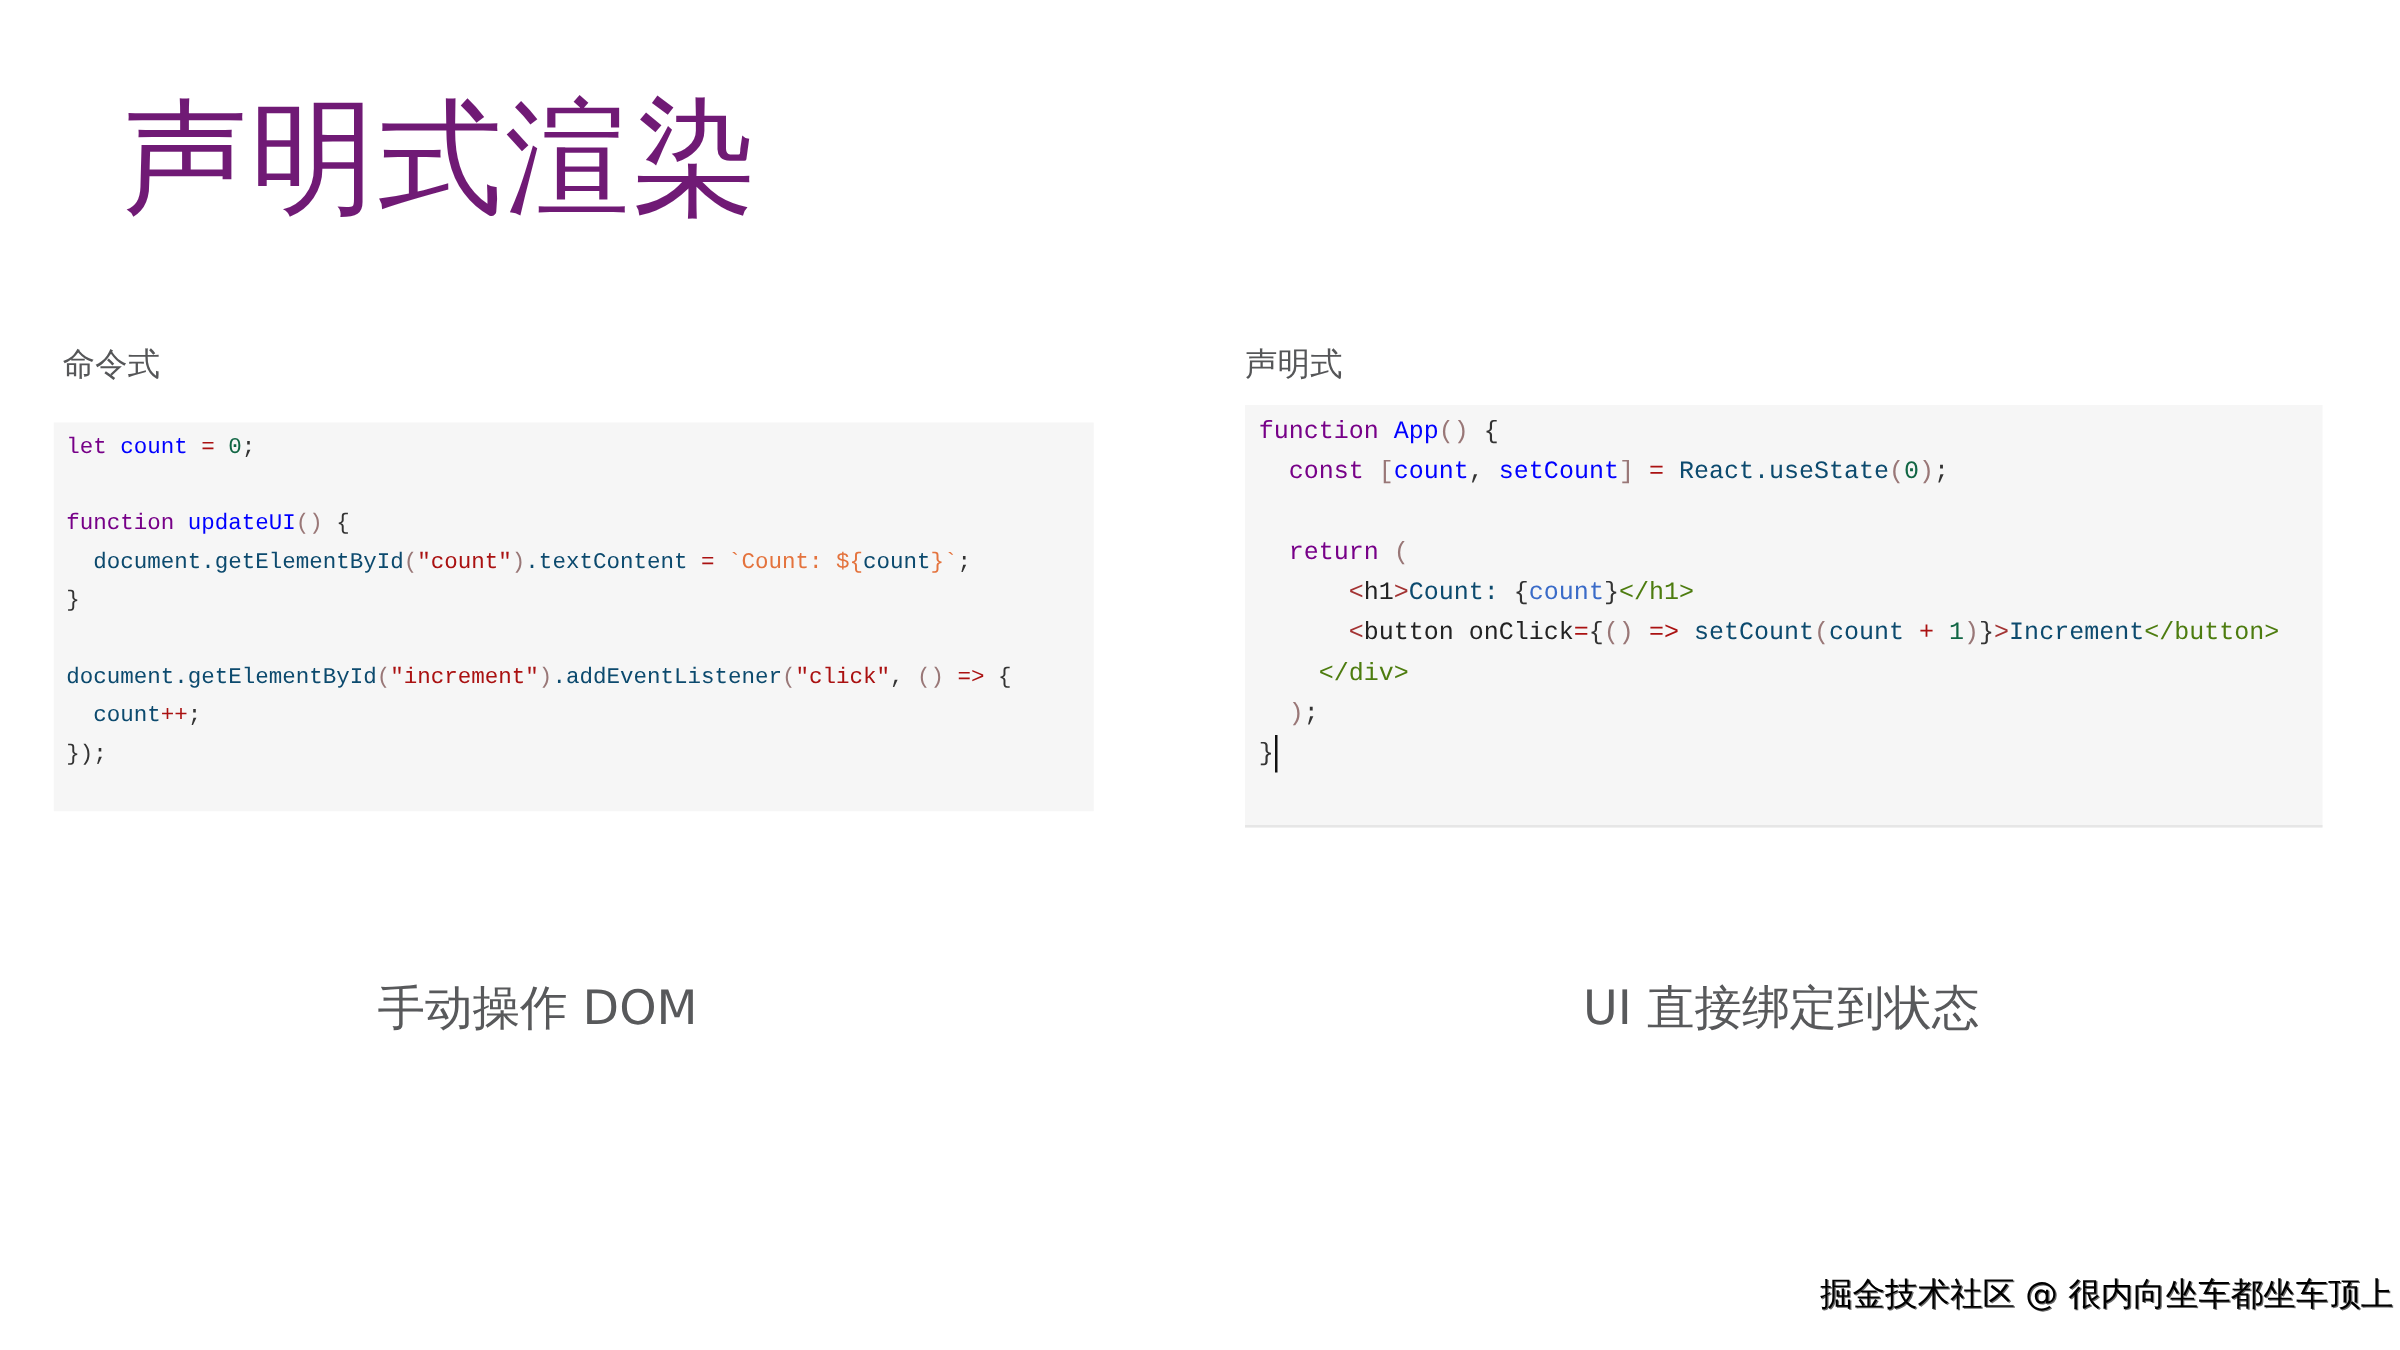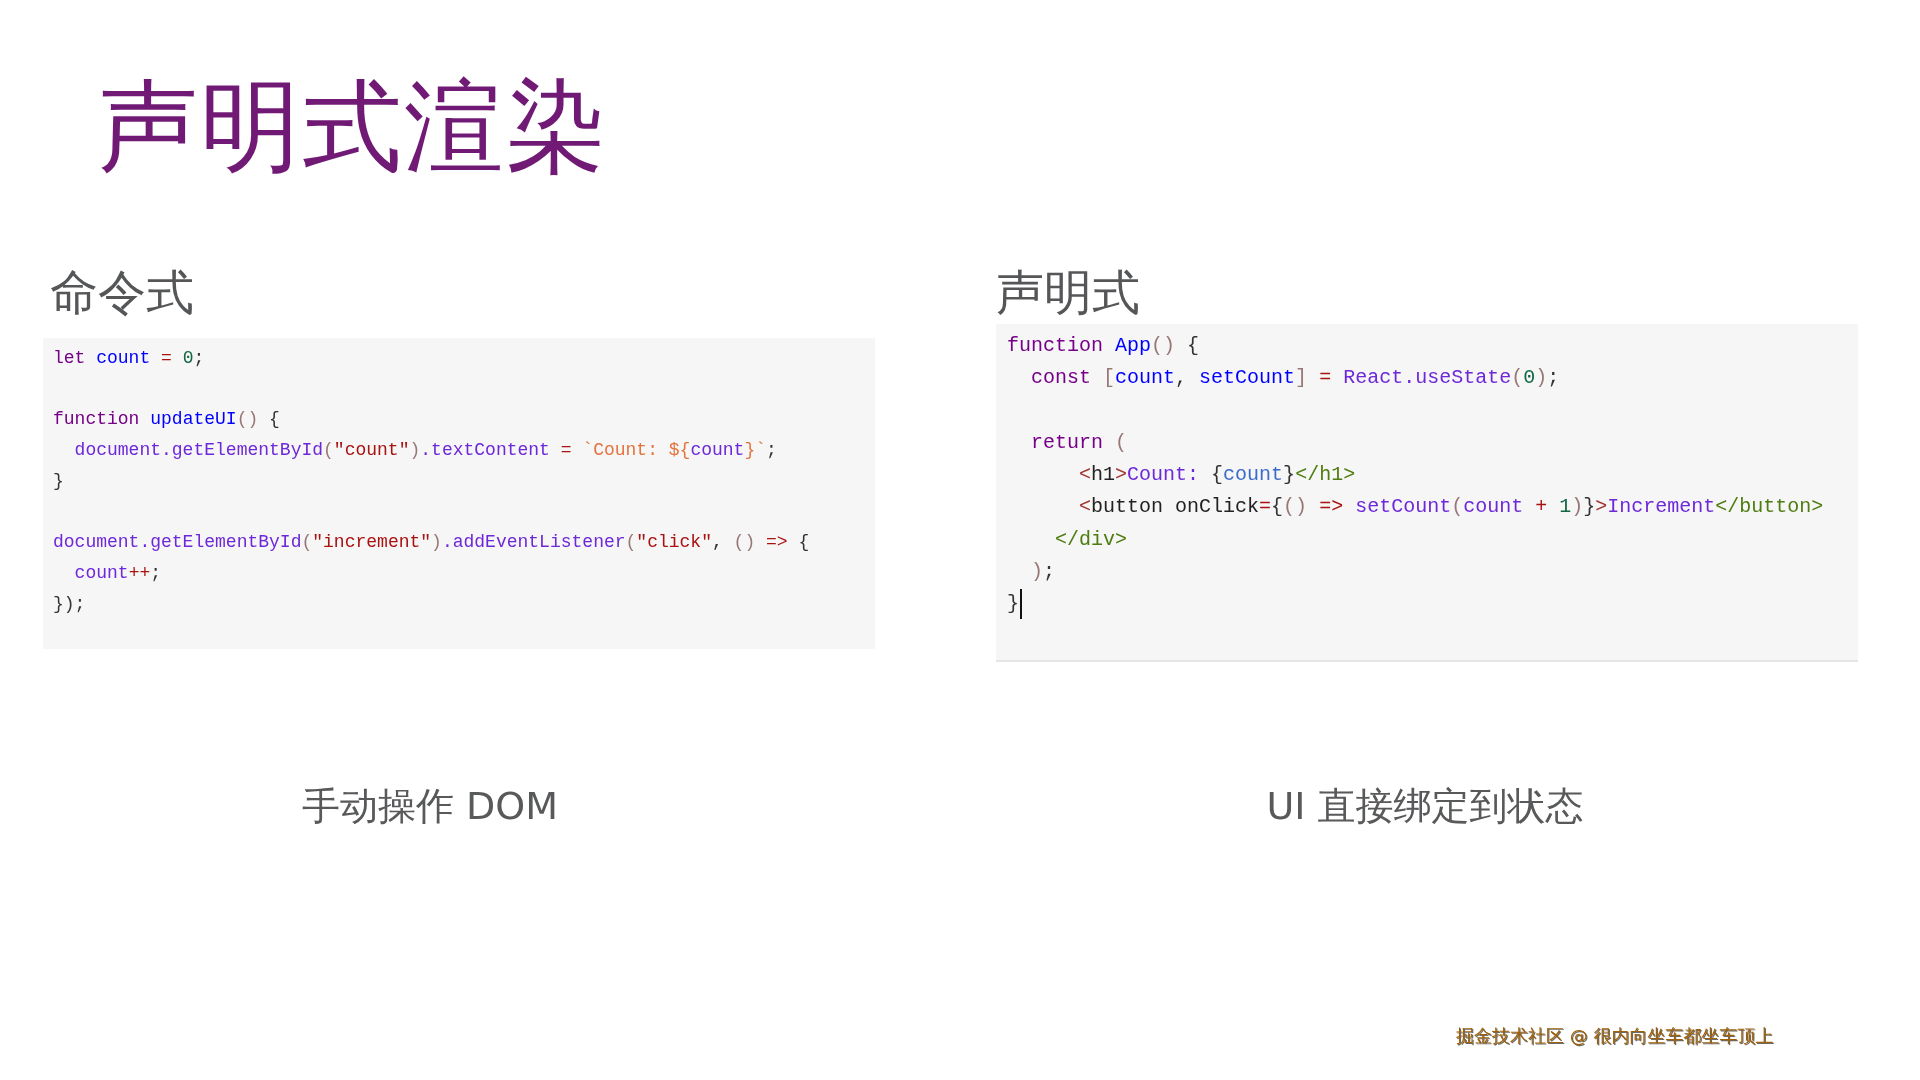--- a/index.html
+++ b/index.html
@@ -9,21 +9,21 @@
     font-family: "DejaVu Sans", "Liberation Sans", sans-serif;
   }
   .slide-title {
     position: absolute; left: 98px; top: 62px;
     font-family: "DejaVu Serif", "Liberation Serif", serif;
     font-size: 100px; line-height: 130px; color: #701a75;
     letter-spacing: 2px; white-space: nowrap;
   }
   .section-heading {
     position: absolute; top: 264px;
-    font-size: 48px; line-height: 56px; color: #555658;
+    font-size: 26px; line-height: 56px; color: #555658;
     white-space: nowrap;
   }
   .section-heading.left { left: 50px; }
   .section-heading.right { left: 996px; }
 
   .code-block {
     position: absolute; background: #f6f6f6;
     font-family: "Liberation Mono", "DejaVu Sans Mono", monospace;
     color: #222222; box-sizing: border-box;
   }
@@ -45,38 +45,38 @@
   .t-var2 { color: #3a6bc8; }
   .t-number { color: #116644; }
   .t-string { color: #aa1111; }
   .t-template { color: #e4733d; }
   .t-operator { color: #aa1111; }
   .t-punct { color: #333333; }
   .t-bracket { color: #997777; }
   .t-tag-bracket { color: #a33333; }
   .t-tag { color: #222222; }
   .t-close-tag { color: #4d7c0f; }
-  .t-plain { color: #6d28d9; text-align: center; }
+  .t-plain { color: #0c4a6e; text-align: center; }
 
   .cursor {
     display: inline-block; width: 2px; height: 30px; background: #111;
     vertical-align: middle; margin-left: 1px;
   }
 
   .caption {
     position: absolute; top: 776px;
     font-size: 38px; line-height: 60px; color: #58595b;
     white-space: nowrap; text-align: center;
   }
   .caption.left { left: 260px; width: 340px; }
   .caption.right { left: 1240px; width: 370px; }
 
   .watermark {
     position: absolute; left: 1456px; top: 1016px;
-    font-size: 18px; line-height: 40px; color: #a16207;
+    font-size: 26px; line-height: 40px; color: #000000;
     white-space: nowrap;
     text-shadow: 1px 1px 0 #6a6a6a, -0.5px -0.5px 0 #ffffff;
   }
 </style>
 </head>
 <body>
 
 <div class="slide-title">声明式渲染</div>
 
 <div class="section-heading left">命令式</div>

